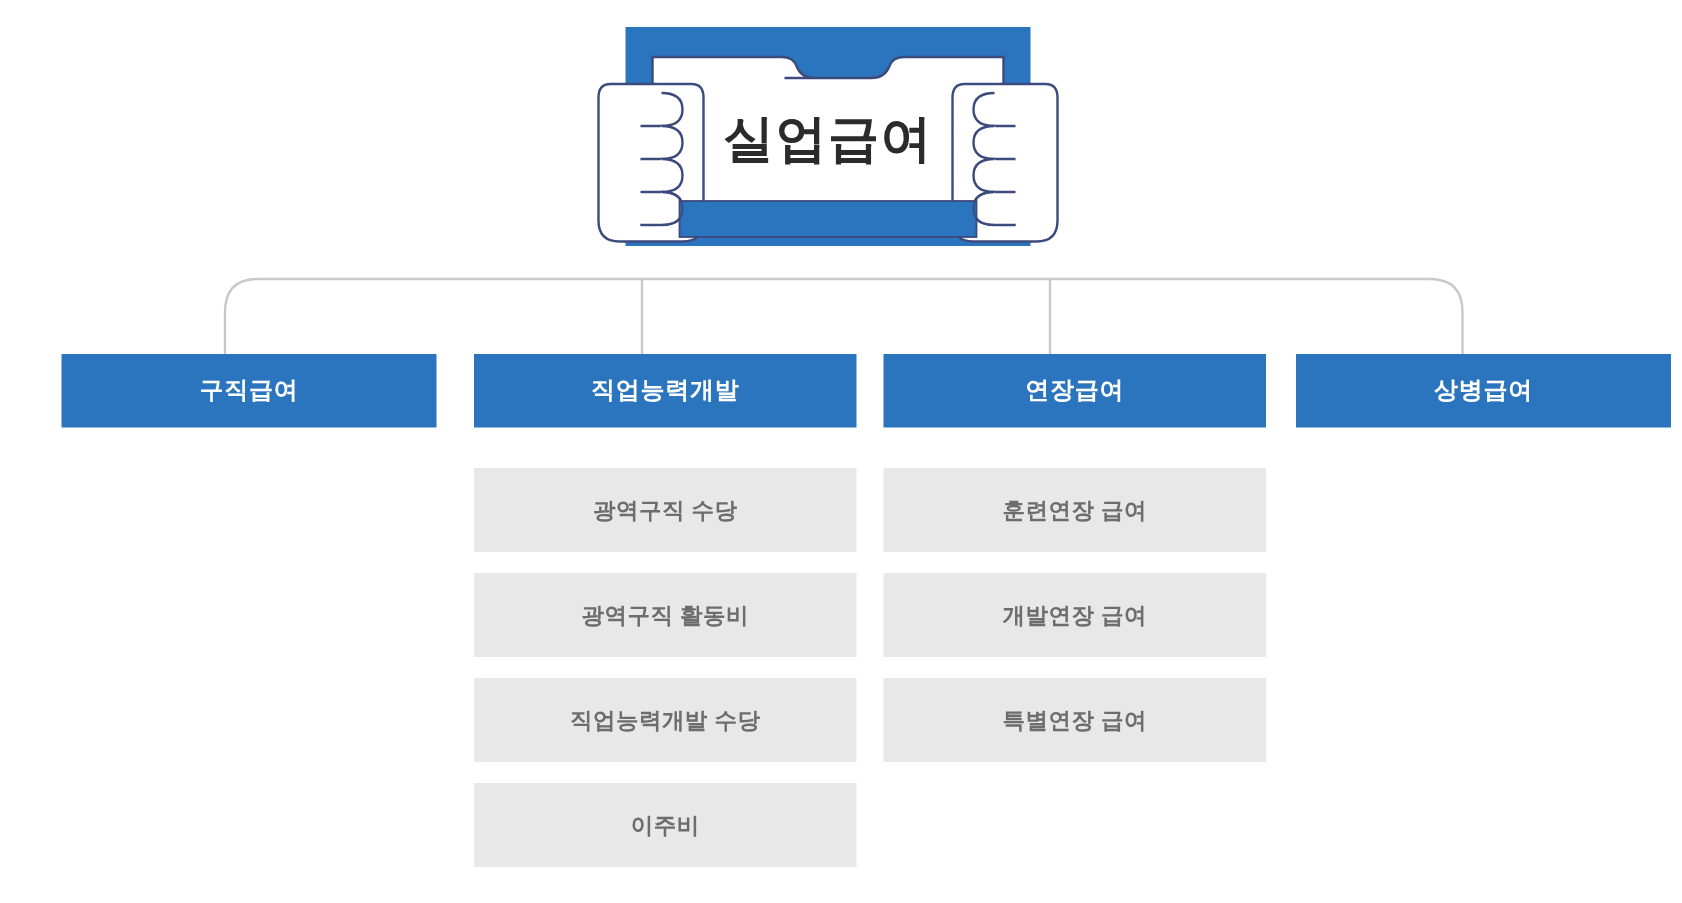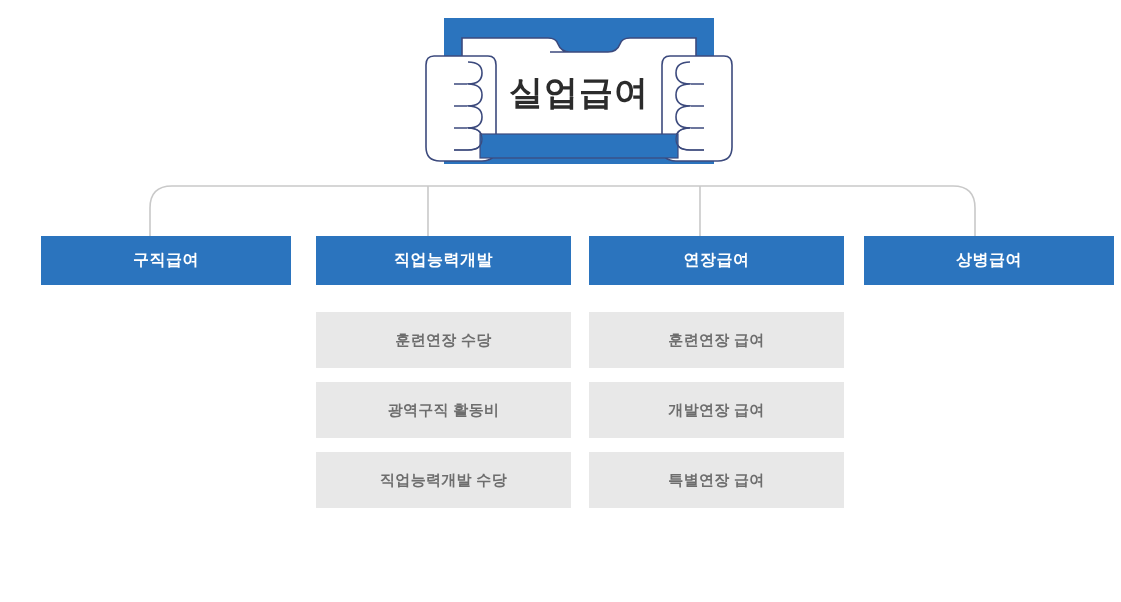--- a/index.html
+++ b/index.html
@@ -8,21 +8,21 @@
     width:1121px;height:602px;
     background:#ffffff;
     font-family:"Liberation Sans","DejaVu Sans",sans-serif;
     overflow:hidden;
   }
   #chart{position:relative;width:1121px;height:602px;}
 
   
   .root-sign{
     position:absolute;
-    left:424px; top:12px;
+    left:397px; top:12px;
     width:310px; height:162px;
   }
   .root-sign svg{display:block;width:310px;height:162px;}
   .root-label{
     position:absolute;
     left:0; top:0; width:310px; height:162px;
     display:flex; align-items:center; justify-content:center;
     font-size:34px; font-weight:bold;
     color:#2b2b2b;
     letter-spacing:1px;
@@ -148,23 +148,24 @@
   <div class="cols">
 
     <div class="col col-0">
       <div class="node-primary">구직급여</div>
       <div class="children"></div>
     </div>
 
     <div class="col col-1">
       <div class="node-primary">직업능력개발</div>
       <div class="children">
-        <div class="node-secondary">훈련연장 수당</div>
+        <div class="node-secondary">광역구직 수당</div>
         <div class="node-secondary">광역구직 활동비</div>
         <div class="node-secondary">직업능력개발 수당</div>
+        <div class="node-secondary">이주비</div>
       </div>
     </div>
 
     <div class="col col-3">
       <div class="node-primary">상병급여</div>
       <div class="children"></div>
     </div>
 
     <div class="col col-2">
       <div class="node-primary">연장급여</div>

